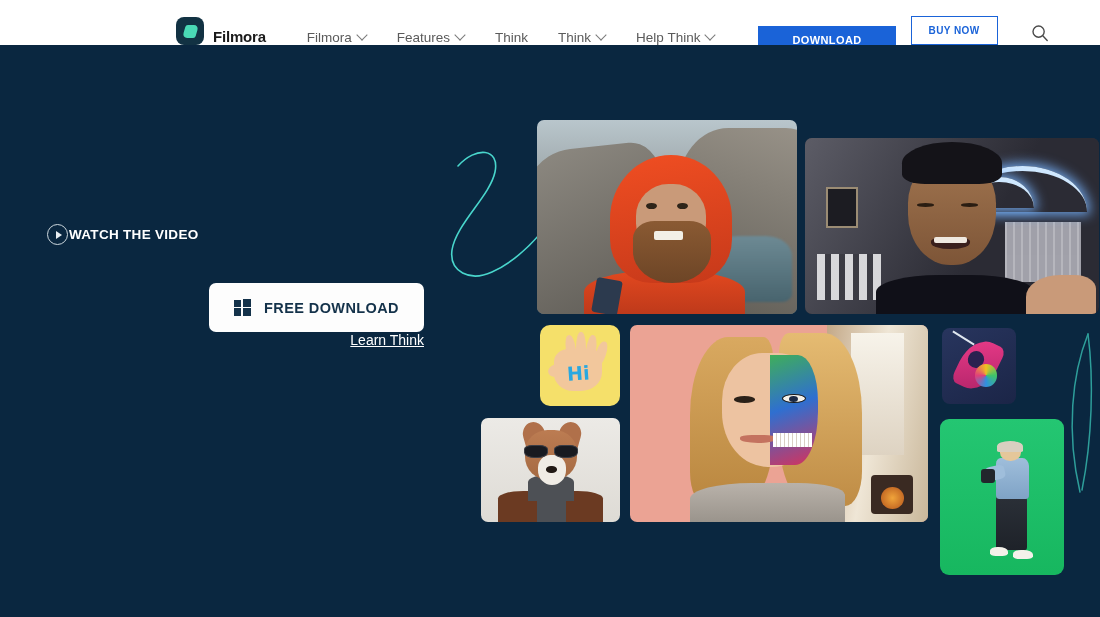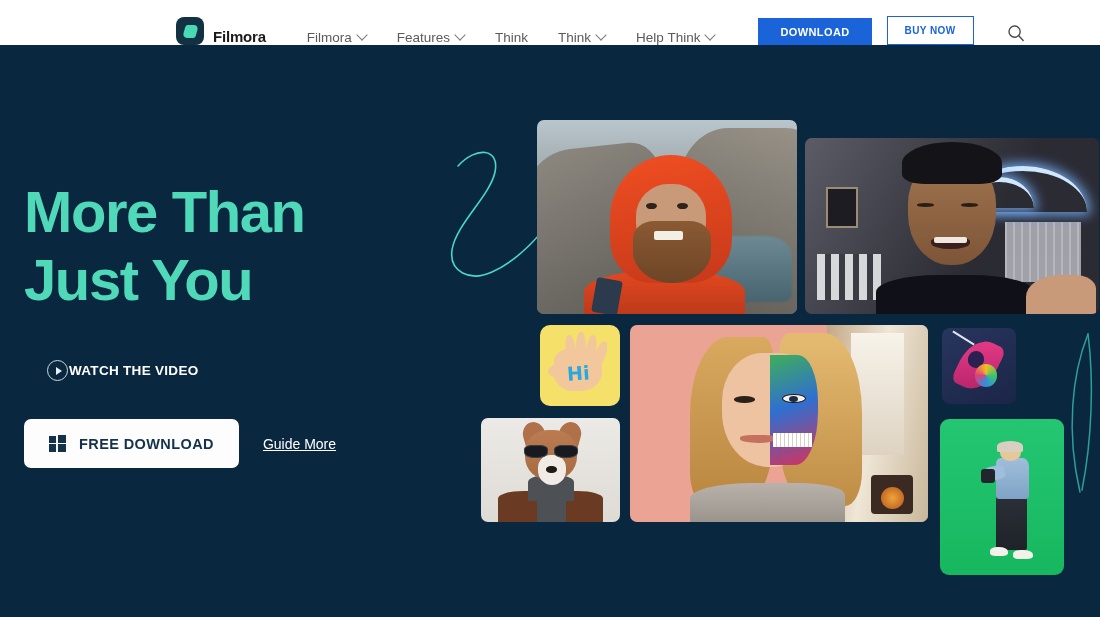--- a/index.html
+++ b/index.html
@@ -43,21 +43,21 @@
   .chev::after {
     content: ""; position: absolute; left: 0; top: 0;
     width: 7px; height: 7px;
     border-right: 1.6px solid #7a7a7a; border-bottom: 1.6px solid #7a7a7a;
     transform: rotate(45deg);
   }
   .btn-download {
     margin-left: 28px;
     background: #1a63d8; color: #fff;
     font-size: 11px; font-weight: bold; letter-spacing: 0.4px;
-    padding: 0 22px; height: 27px; line-height: 29px;
+    padding: 0 34px; height: 19px; line-height: 29px;
     border: none; cursor: pointer; white-space: nowrap;
   }
   .btn-buy {
     margin-left: 15px;
     background: #fff; color: #1a63d8;
     border: 1.5px solid #1a63d8;
     font-size: 10px; font-weight: bold; letter-spacing: 0.4px;
     padding: 0 17px; height: 29px; line-height: 26px;
     cursor: pointer; white-space: nowrap;
   }
@@ -86,21 +86,21 @@
   }
   .play-tri {
     width: 0; height: 0; margin-left: 2px;
     border-left: 6px solid #e8eef2;
     border-top: 4px solid transparent;
     border-bottom: 4px solid transparent;
   }
   .watch-label {
     font-size: 13.5px; font-weight: bold; color: #ffffff; letter-spacing: 0.3px;
   }
-  .cta-row { display: flex; align-items: center; margin-top: 38px; }
+  .cta-row { display: flex; align-items: flex-end; margin-top: 38px; flex-direction: column; }
   .btn-free {
     display: flex; align-items: center; gap: 13px;
     background: #fdfdfd; border-radius: 7px;
     height: 49px; padding: 0 25px; cursor: pointer; border: none;
   }
   .win-ico { width: 17px; height: 17px; position: relative; flex: 0 0 auto; }
   .win-q { position: absolute; background: #14324a; }
   .win-q.a { left: 0; top: 1px;  width: 7.3px; height: 7.3px; }
   .win-q.b { left: 8.7px; top: 0; width: 8.3px; height: 8.3px; }
   .win-q.c { left: 0; top: 9.3px; width: 7.3px; height: 7.3px; }
@@ -335,44 +335,40 @@
         <svg width="18" height="18" viewBox="0 0 18 18" aria-hidden="true">
           <circle cx="7.6" cy="7.6" r="5.6" fill="none" stroke="#4a4a4a" stroke-width="1.4"></circle>
           <line x1="11.8" y1="11.8" x2="16.2" y2="16.4" stroke="#4a4a4a" stroke-width="1.4" stroke-linecap="round"></line>
         </svg>
       </div>
 
     </div>
   </div>
 
   <div class="hero-left">
-    <div class="headline">
-      <div>More Than</div>
-      <div>Just You</div>
-    </div>
 
 
     <div class="watch-row">
       <span class="play-circle">
         <span class="play-tri"></span>
       </span>
       <span class="watch-label">WATCH THE VIDEO</span>
     </div>
 
     <div class="cta-row">
       <button class="btn-free">
         <span class="win-ico">
           <i class="win-q a"></i>
             <i class="win-q b"></i>
             <i class="win-q c"></i>
             <i class="win-q d"></i>
         </span>
         <span class="btn-free-label">FREE DOWNLOAD</span>
       </button>
-      <a class="learn-more">Guide More</a>
+      <a class="learn-more">Learn Think</a>
     </div>
   </div>
 
   <div class="squiggle" id="squiggle-left">
     <svg width="95" height="150" viewBox="0 0 95 150" aria-hidden="true">
       <path d="M10 28 C 28 8, 52 10, 47 34 C 42 58, 8 86, 4 112 C 1 134, 22 144, 44 134 C 62 126, 78 112, 92 96" fill="none" stroke="#49d6cc" stroke-width="1.6" stroke-linecap="round"></path>
     </svg>
   </div>
 
   <div class="squiggle" id="squiggle-right">

